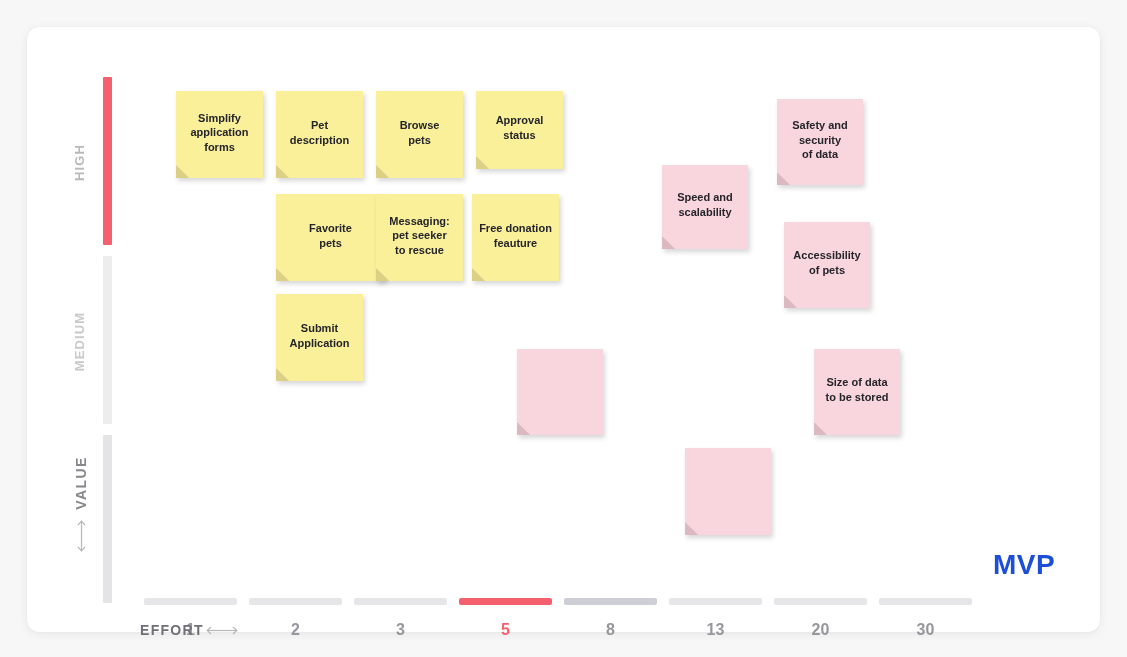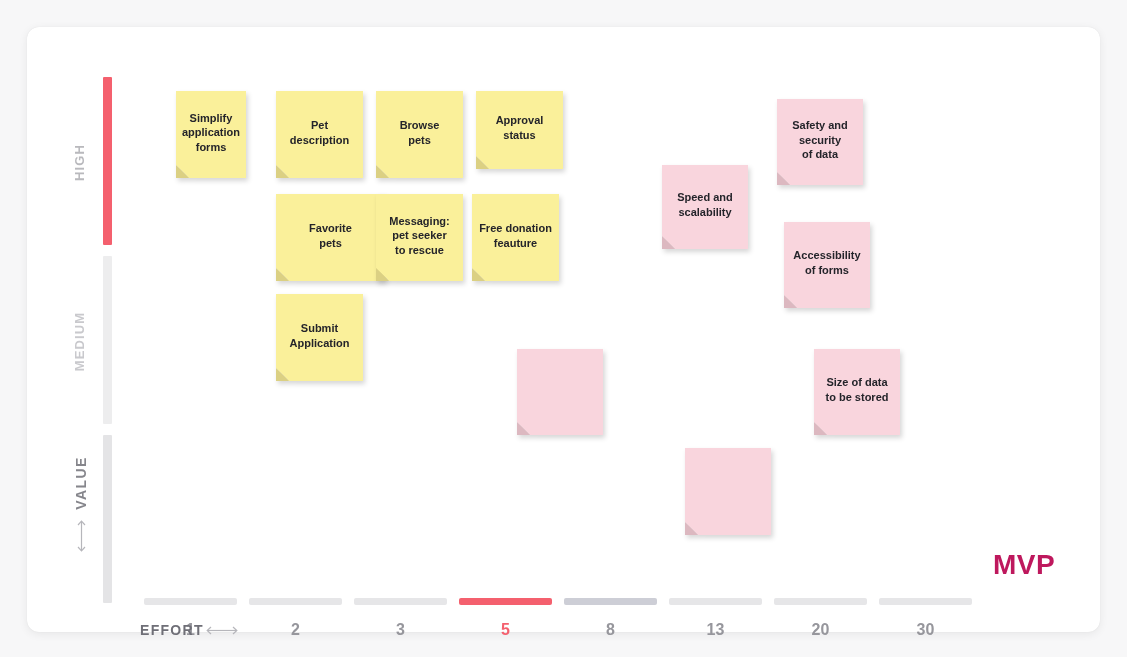--- a/index.html
+++ b/index.html
@@ -108,21 +108,21 @@
   }
 
   
   #mvp-label {
     position: absolute;
     left: 966px;
     top: 522px;
     font-size: 28px;
     font-weight: bold;
     letter-spacing: 0.5px;
-    color: #be185d;
+    color: #1d4ed8;
   }
 
   
   .note {
     position: absolute;
     box-sizing: border-box;
     display: flex;
     align-items: center;
     justify-content: center;
     text-align: center;
@@ -201,21 +201,21 @@
     <svg class="arrow-svg" width="36" height="9" viewBox="0 0 36 9">
       <line x1="4" y1="4.5" x2="32" y2="4.5" stroke="#b6b6bb" stroke-width="1.2"></line>
       <polyline points="7,1 3.2,4.5 7,8" fill="none" stroke="#b6b6bb" stroke-width="1.2"></polyline>
       <polyline points="29,1 32.8,4.5 29,8" fill="none" stroke="#b6b6bb" stroke-width="1.2"></polyline>
     </svg>
   </div>
 
   <div id="mvp-label">MVP</div>
 
   <div id="notes-layer">
-      <div class="note yellow" style="left: 149px; top: 64px; width: 70px; height: 87px;">
+      <div class="note yellow" style="left: 149px; top: 64px; width: 87px; height: 87px;">
         <div class="sheet"></div>
         <div class="fold"></div>
         <span class="note-text">Simplify
 application
 forms</span>
       </div>
       <div class="note yellow" style="left: 249px; top: 64px; width: 87px; height: 87px;">
         <div class="sheet"></div>
         <div class="fold"></div>
         <span class="note-text">Pet description</span>
@@ -267,21 +267,21 @@
       <div class="note pink" style="left: 635px; top: 138px; width: 86px; height: 84px;">
         <div class="sheet"></div>
         <div class="fold"></div>
         <span class="note-text">Speed and
 scalability</span>
       </div>
       <div class="note pink" style="left: 757px; top: 195px; width: 86px; height: 86px;">
         <div class="sheet"></div>
         <div class="fold"></div>
         <span class="note-text">Accessibility
-of forms</span>
+of pets</span>
       </div>
       <div class="note pink" style="left: 490px; top: 322px; width: 86px; height: 86px;">
         <div class="sheet"></div>
         <div class="fold"></div>
       </div>
       <div class="note pink" style="left: 787px; top: 322px; width: 86px; height: 86px;">
         <div class="sheet"></div>
         <div class="fold"></div>
         <span class="note-text">Size of data
 to be stored</span>

